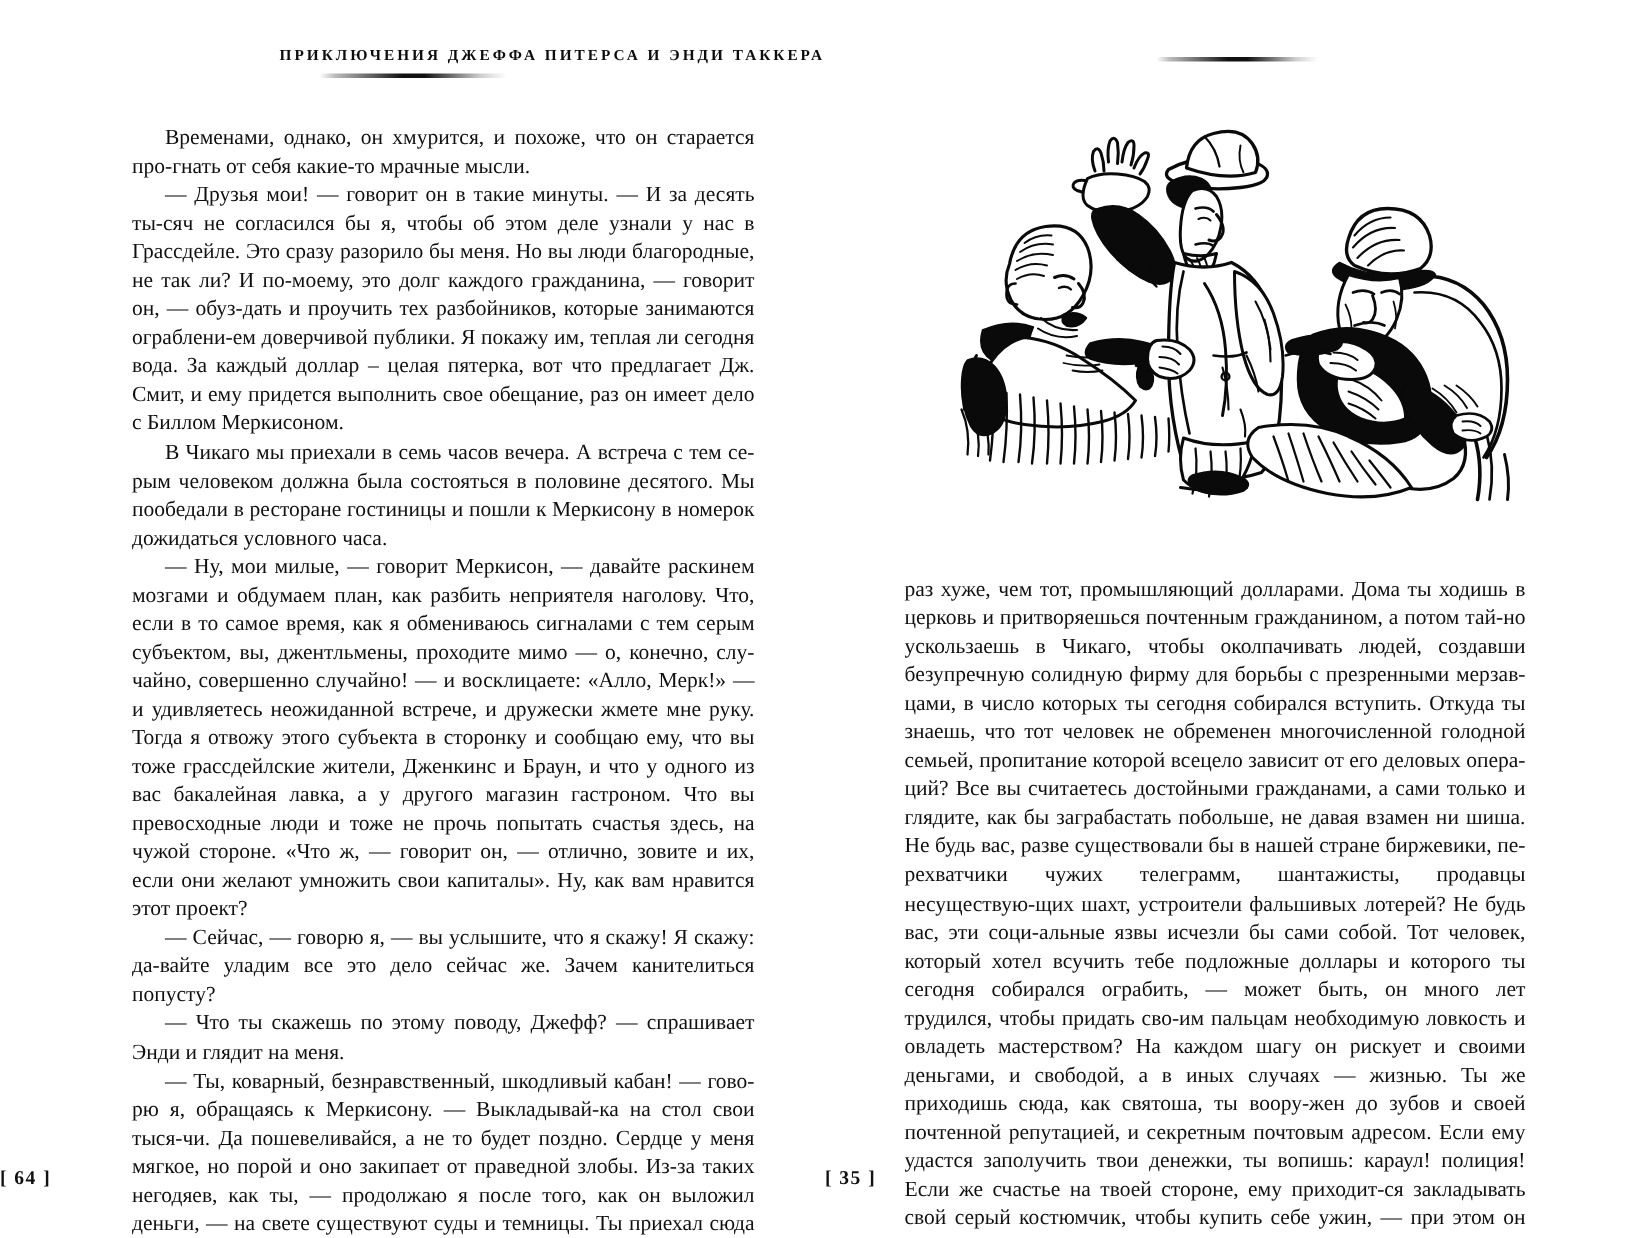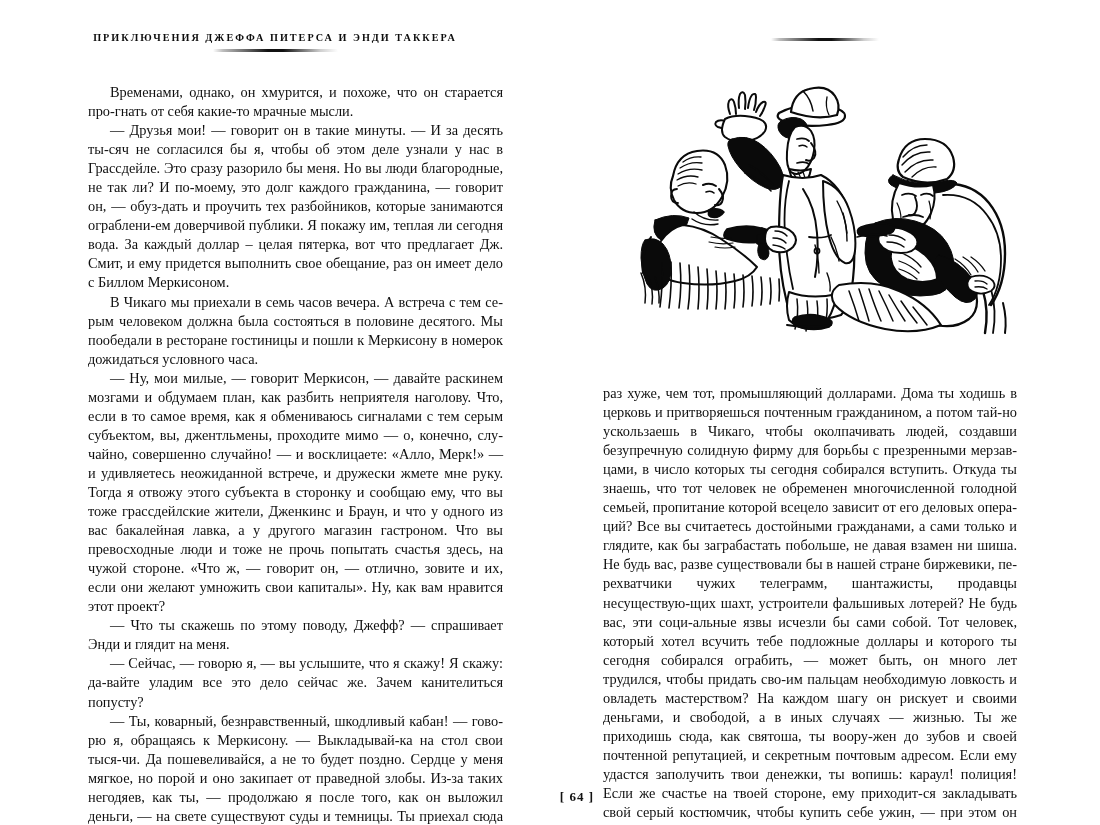--- a/index.html
+++ b/index.html
@@ -56,20 +56,21 @@
     text-align: center;
   }
   .runhead-text {
     font-family: "Liberation Serif", "DejaVu Serif", serif;
     font-size: 10.2px;
     font-weight: 700;
     letter-spacing: 2.0px;
     text-transform: uppercase;
     color: #0d0d0d;
     white-space: nowrap;
+    text-align: right;
   }
   .runhead .ornament {
     margin: 6px auto 0;
     width: 125px;
     height: 3px;
     background: linear-gradient(to right,
         rgba(255,255,255,0) 0%,
         #bdbdbd 8%,
         #6a6a6a 26%,
         #111111 44%,
@@ -119,50 +120,49 @@
   }
   .illustration svg {
     display: block;
     width: 100%;
     height: 100%;
   }
 
   
   .folio {
     position: absolute;
-    bottom: 20px;
+    bottom: 32px;
     width: 100%;
-    text-align: right;
+    text-align: left;
     font-size: 13px;
     font-weight: 700;
     letter-spacing: 1px;
     color: #111;
-    margin-left: 44px;
   }
 </style>
 </head>
 <body>
 
 <div id="spread">
 
   <div class="page page-left">
 
     <div class="runhead">
       <div class="runhead-text">ПРИКЛЮЧЕНИЯ ДЖЕФФА ПИТЕРСА И ЭНДИ ТАККЕРА</div>
       <div class="ornament"></div>
     </div>
 
     <div class="page-inner">
       <div class="bodytext">
         <p>Временами, однако, он хмурится, и похоже, что он старается про-гнать от себя какие-то мрачные мысли.</p>
         <p>— Друзья мои! — говорит он в такие минуты. — И за десять ты-сяч не согласился бы я, чтобы об этом деле узнали у нас в Грассдейле. Это сразу разорило бы меня. Но вы люди благородные, не так ли? И по-моему, это долг каждого гражданина, — говорит он, — обуз-дать и проучить тех разбойников, которые занимаются ограблени-ем доверчивой публики. Я покажу им, теплая ли сегодня вода. За каждый доллар – целая пятерка, вот что предлагает Дж. Смит, и ему придется выполнить свое обещание, раз он имеет дело с Биллом Меркисоном.</p>
         <p>В Чикаго мы приехали в семь часов вечера. А встреча с тем се-рым человеком должна была состояться в половине десятого. Мы пообедали в ресторане гостиницы и пошли к Меркисону в номерок дожидаться условного часа.</p>
         <p>— Ну, мои милые, — говорит Меркисон, — давайте раскинем мозгами и обдумаем план, как разбить неприятеля наголову. Что, если в то самое время, как я обмениваюсь сигналами с тем серым субъектом, вы, джентльмены, проходите мимо — о, конечно, слу-чайно, совершенно случайно! — и восклицаете: «Алло, Мерк!» — и удивляетесь неожиданной встрече, и дружески жмете мне руку. Тогда я отвожу этого субъекта в сторонку и сообщаю ему, что вы тоже грассдейлские жители, Дженкинс и Браун, и что у одного из вас бакалейная лавка, а у другого магазин гастроном. Что вы превосходные люди и тоже не прочь попытать счастья здесь, на чужой стороне. «Что ж, — говорит он, — отлично, зовите и их, если они желают умножить свои капиталы». Ну, как вам нравится этот проект?</p>
+        <p>— Сейчас, — говорю я, — вы услышите, что я скажу! Я скажу: да-вайте уладим все это дело сейчас же. Зачем канителиться попусту?</p>
         <p>— Что ты скажешь по этому поводу, Джефф? — спрашивает Энди и глядит на меня.</p>
-        <p>— Сейчас, — говорю я, — вы услышите, что я скажу! Я скажу: да-вайте уладим все это дело сейчас же. Зачем канителиться попусту?</p>
         <p>— Ты, коварный, безнравственный, шкодливый кабан! — гово-рю я, обращаясь к Меркисону. — Выкладывай-ка на стол свои тыся-чи. Да пошевеливайся, а не то будет поздно. Сердце у меня мягкое, но порой и оно закипает от праведной злобы. Из-за таких негодяев, как ты, — продолжаю я после того, как он выложил деньги, — на свете существуют суды и темницы. Ты приехал сюда похитить у этих людей их деньги. И разве можно оправдать тебя тем, что они, в свою очередь, собирались ограбить тебя? Нет, любезнейший. Ты в десять</p>
       </div>
     </div>
 
     <div class="folio">[ 64 ]</div>
   </div>
 
   <div class="page page-right">
 
     <div class="runhead">

